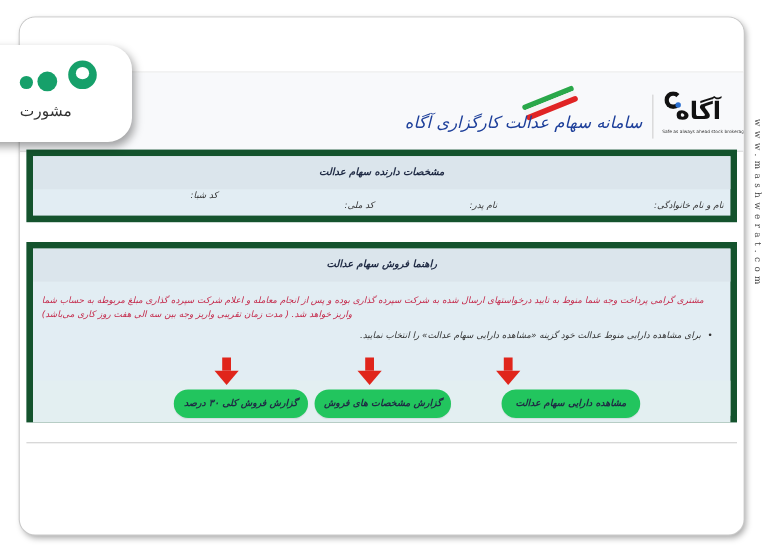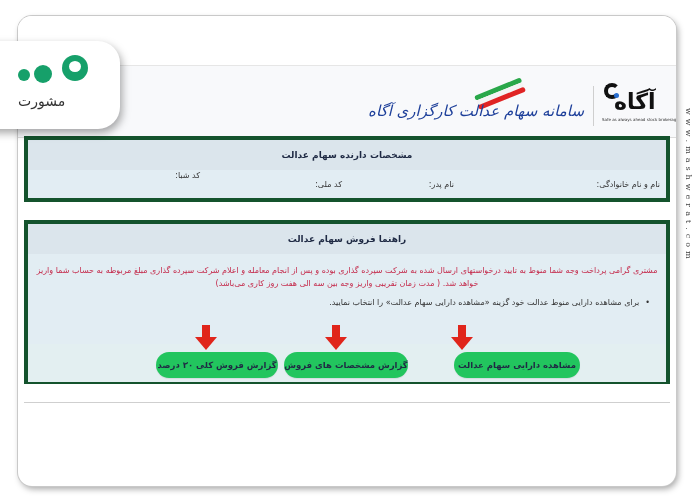--- a/index.html
+++ b/index.html
@@ -41,34 +41,35 @@
     direction: rtl; white-space: nowrap; font-family: "DejaVu Serif", serif; text-align: center;
   }
   .flag {
     position: absolute; right: 150px; top: 20px; width: 50px; height: 20px;
     transform: rotate(-22deg);
   }
   .flag span { display: block; height: 5px; border-radius: 3px; }
 
   .section {
     position: absolute; left: 6px; width: 646px; background: #e2edf3;
-    border: 4px solid #14532d;
+    border: 6px solid #14532d;
+    font-style: italic;
   }
   .section .sec-head {
     height: 30px; background: #dbe5ec; text-align: center; line-height: 30px;
     font-size: 9px; font-weight: bold; color: #1f2a44; direction: rtl;
   }
   .s1 { top: 120px; height: 66px; }
   .s2 { top: 204px; height: 164px; }
 
   .fields { position: relative; height: 36px; direction: rtl; font-size: 8px; color: #333; }
   .fields span { position: absolute; white-space: nowrap; }
 
   .notice {
-    direction: rtl; font-size: 8px; color: #c42a4b; padding: 10px 8px 0 8px; line-height: 13px; text-align: center;
+    direction: rtl; font-size: 8px; color: #c42a4b; padding: 10px 8px 0 8px; line-height: 13px; text-align: left;
   }
   .bullet { direction: rtl; font-size: 8px; color: #333; padding: 8px 16px 0 8px; text-align: right; }
   .bullet::before { content: "•"; margin-left: 6px; color: #333; }
 
   .btn-row { position: absolute; left: 0; top: 120px; width: 100%; height: 38px; background: #e3eff1; }
   .btn {
     position: absolute; top: 8px; height: 26px; border-radius: 13px;
     background: #22c55e; color: #1f2a44; font-size: 8.5px; font-weight: bold;
     display: flex; align-items: center; justify-content: center; direction: rtl;
     box-shadow: 0 1px 1px rgba(0,0,0,0.08); cursor: pointer;

